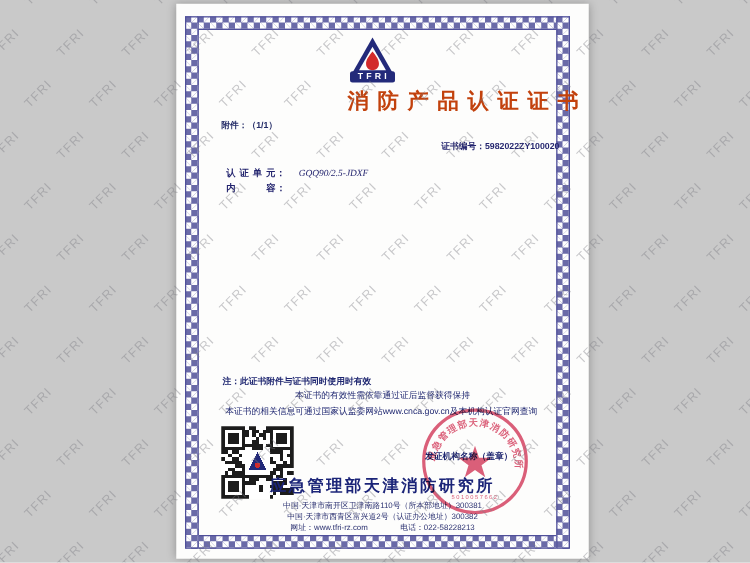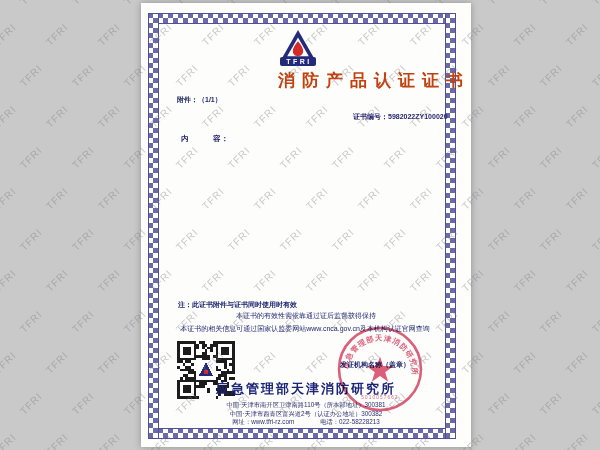--- a/index.html
+++ b/index.html
@@ -96,20 +96,24 @@
       <div class="logo-bar">TFRI</div>
     </div>
 
     <h1 class="title">消防产品认证证书</h1>
 
     <div class="attachment">附件：（1/1）</div>
 
     <div class="certno"><span>证书编号：</span><span>5982022ZY100020</span></div>
 
     <div class="fields">
+      <div class="frow">
+        <span class="flabel">认 证 单 元：</span>
+        <span class="fvalue it">GQQ90/2.5-JDXF</span>
+      </div>
       <div class="frow">
         <span class="flabel">内　　　容：</span>
       </div>
     </div>
 
 
     <div class="note1">注：此证书附件与证书同时使用时有效</div>
     <div class="note2">本证书的有效性需依靠通过证后监督获得保持</div>
     <div class="note3">本证书的相关信息可通过国家认监委网站www.cnca.gov.cn及本机构认证官网查询</div>
 

